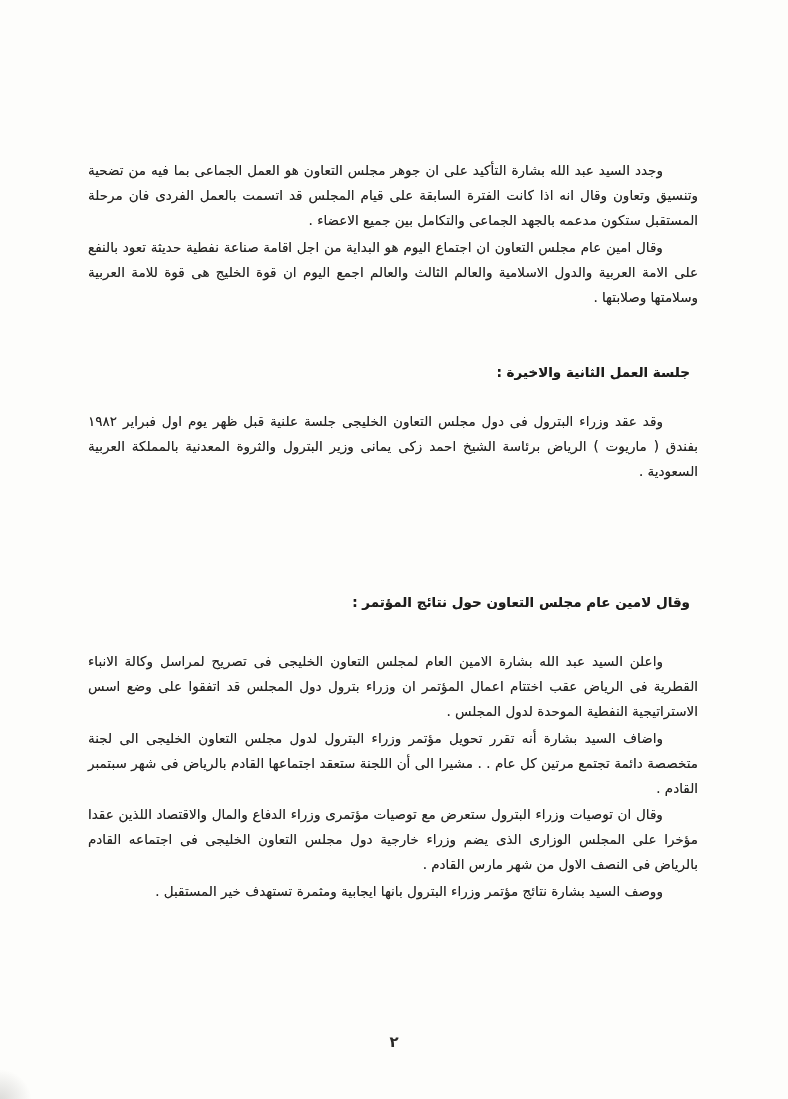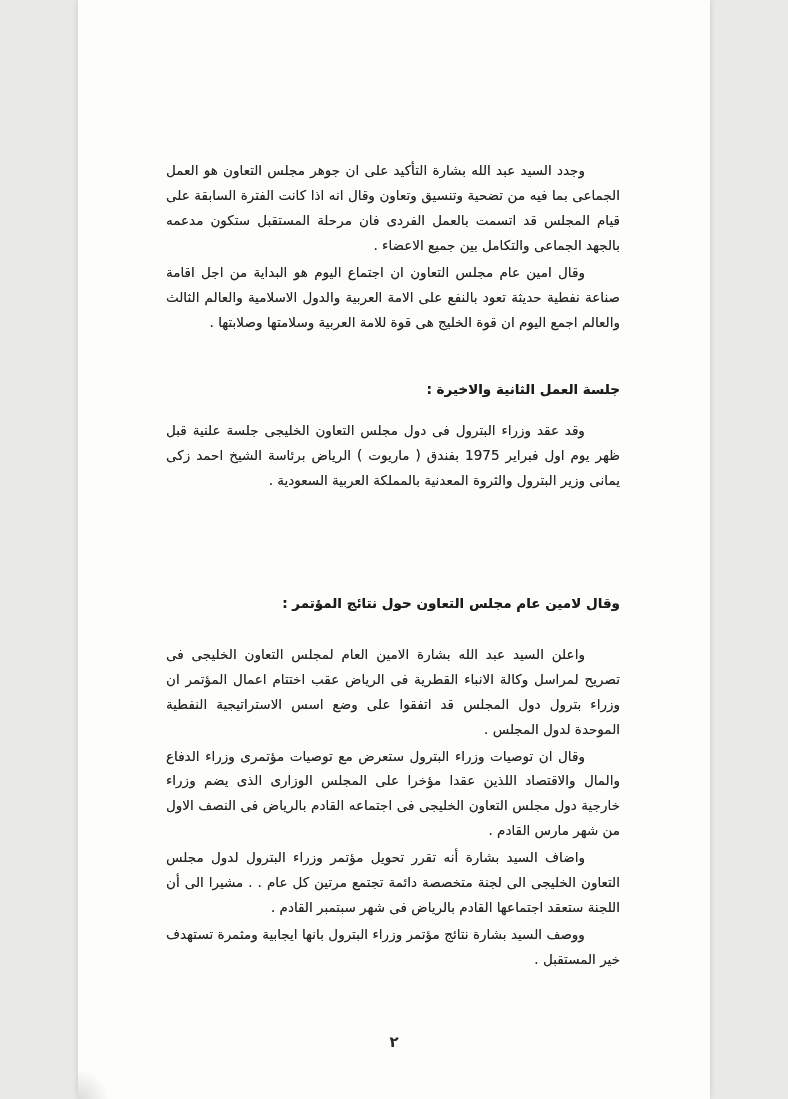--- a/index.html
+++ b/index.html
@@ -3,21 +3,21 @@
 <meta charset="utf-8">
 <style>
   html, body {
     margin: 0;
     padding: 0;
     background: #e9e9e7;
     font-family: "DejaVu Sans", sans-serif;
   }
   .page {
     position: relative;
-    width: 632px;
+    width: 788px;
     height: 1099px;
     margin: 0 auto;
     background: #fdfdfb;
     overflow: hidden;
     direction: rtl;
     box-shadow: 0 0 6px rgba(0,0,0,0.15);
   }
   .content {
     position: absolute;
     top: 158px;
@@ -31,21 +31,21 @@
     text-shadow: 0 0 0.4px rgba(40,40,40,0.55);
   }
   .content p {
     margin: 0 0 2px 0;
     text-indent: 2.6em;
   }
   h2.section-heading {
     font-size: 13.5px;
     font-weight: bold;
     color: #1d1c1a;
-    margin: 0;
+    margin: 8px;
     text-indent: 0;
     text-align: right;
   }
   .gap-sm { height: 26px; }
   .gap-md { height: 40px; }
   .gap-lg { height: 96px; }
   .gap-after-heading { height: 16px; }
   .page-number {
     position: absolute;
     bottom: 48px;
@@ -75,31 +75,31 @@
 
     <p>وجدد السيد عبد الله بشارة التأكيد على ان جوهر مجلس التعاون هو العمل الجماعى بما فيه من تضحية وتنسيق وتعاون وقال انه اذا كانت الفترة السابقة على قيام المجلس قد اتسمت بالعمل الفردى فان مرحلة المستقبل ستكون مدعمه بالجهد الجماعى والتكامل بين جميع الاعضاء .</p>
     <p>وقال امين عام مجلس التعاون ان اجتماع اليوم هو البداية من اجل اقامة صناعة نفطية حديثة تعود بالنفع على الامة العربية والدول الاسلامية والعالم الثالث والعالم اجمع     اليوم ان قوة الخليج هى قوة للامة العربية وسلامتها وصلابتها .</p>
 
     <div class="gap-md"></div>
 
     <h2 class="section-heading">جلسة العمل الثانية والاخيرة :</h2>
 
     <div class="gap-after-heading"></div>
 
-    <p>وقد عقد وزراء البترول فى دول مجلس التعاون الخليجى جلسة علنية قبل ظهر يوم اول فبراير 1975 بفندق ( ماريوت ) الرياض برئاسة الشيخ احمد زكى يمانى وزير البترول والثروة المعدنية بالمملكة العربية السعودية .</p>
+    <p>وقد عقد وزراء البترول فى دول مجلس التعاون الخليجى جلسة علنية قبل ظهر يوم اول فبراير ١٩٨٢ بفندق ( ماريوت ) الرياض برئاسة الشيخ احمد زكى يمانى وزير البترول والثروة المعدنية بالمملكة العربية السعودية .</p>
 
     <div class="gap-lg"></div>
 
     <h2 class="section-heading">وقال لامين عام مجلس التعاون حول نتائج المؤتمر :</h2>
 
     <div class="gap-sm"></div>
 
     <p>واعلن السيد عبد الله بشارة الامين العام لمجلس التعاون الخليجى فى تصريح لمراسل وكالة الانباء القطرية فى الرياض عقب اختتام اعمال المؤتمر ان وزراء بترول دول المجلس قد اتفقوا على وضع اسس الاستراتيجية النفطية الموحدة لدول المجلس .</p>
+    <p>واضاف السيد بشارة أنه تقرر تحويل مؤتمر وزراء البترول لدول مجلس التعاون الخليجى الى لجنة متخصصة دائمة تجتمع مرتين كل عام . .  مشيرا الى أن اللجنة ستعقد اجتماعها القادم بالرياض فى شهر سبتمبر القادم .</p>
     <p>وقال ان توصيات وزراء البترول ستعرض مع توصيات مؤتمرى وزراء الدفاع والمال والاقتصاد اللذين عقدا مؤخرا على المجلس الوزارى الذى يضم وزراء خارجية دول مجلس التعاون الخليجى فى اجتماعه القادم بالرياض فى النصف الاول من شهر مارس القادم .</p>
-    <p>واضاف السيد بشارة أنه تقرر تحويل مؤتمر وزراء البترول لدول مجلس التعاون الخليجى الى لجنة متخصصة دائمة تجتمع مرتين كل عام . .  مشيرا الى أن اللجنة ستعقد اجتماعها القادم بالرياض فى شهر سبتمبر القادم .</p>
     <p>ووصف السيد بشارة نتائج مؤتمر وزراء البترول بانها ايجابية ومثمرة تستهدف خير المستقبل .</p>
 
   </div>
 
   <div class="page-number">٢</div>
 
   <div class="scan-smudge"></div>
 </div>
 
 </body></html>

